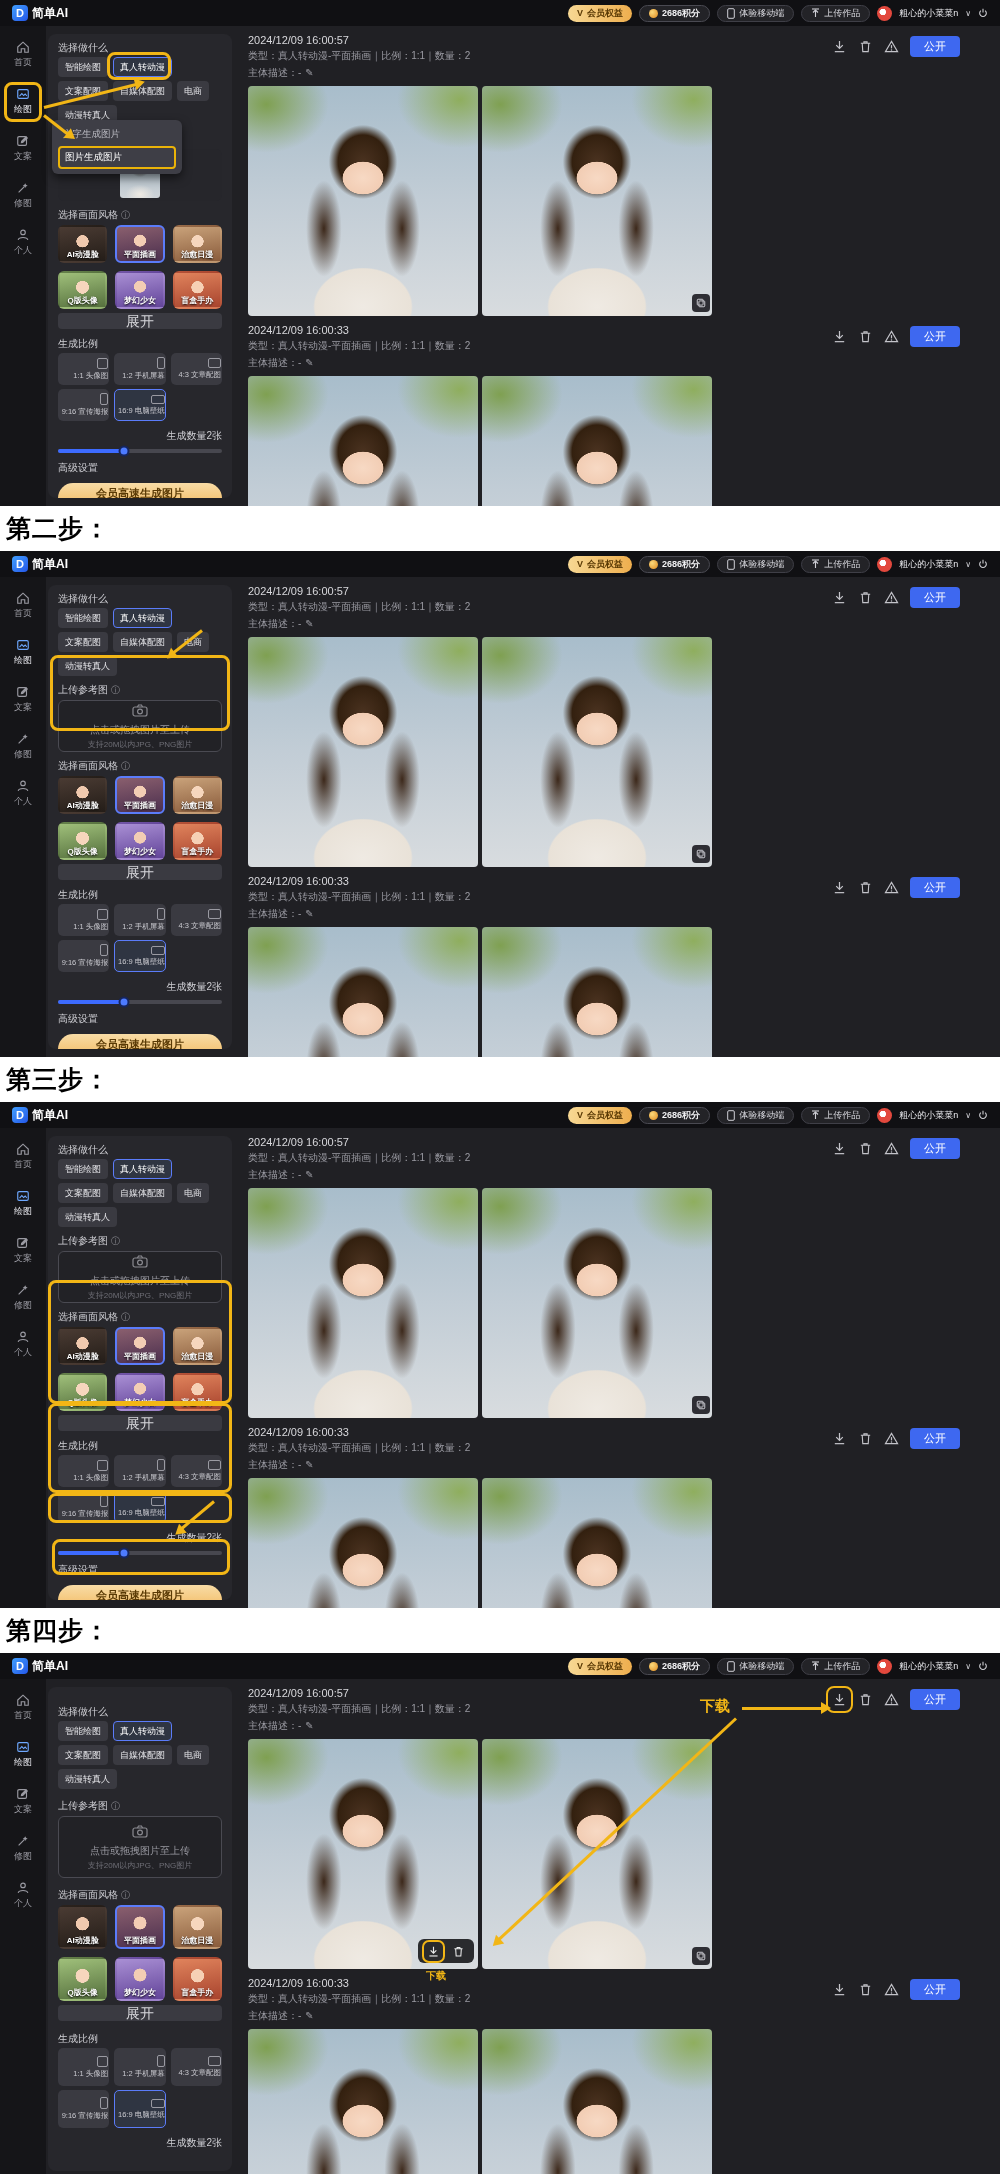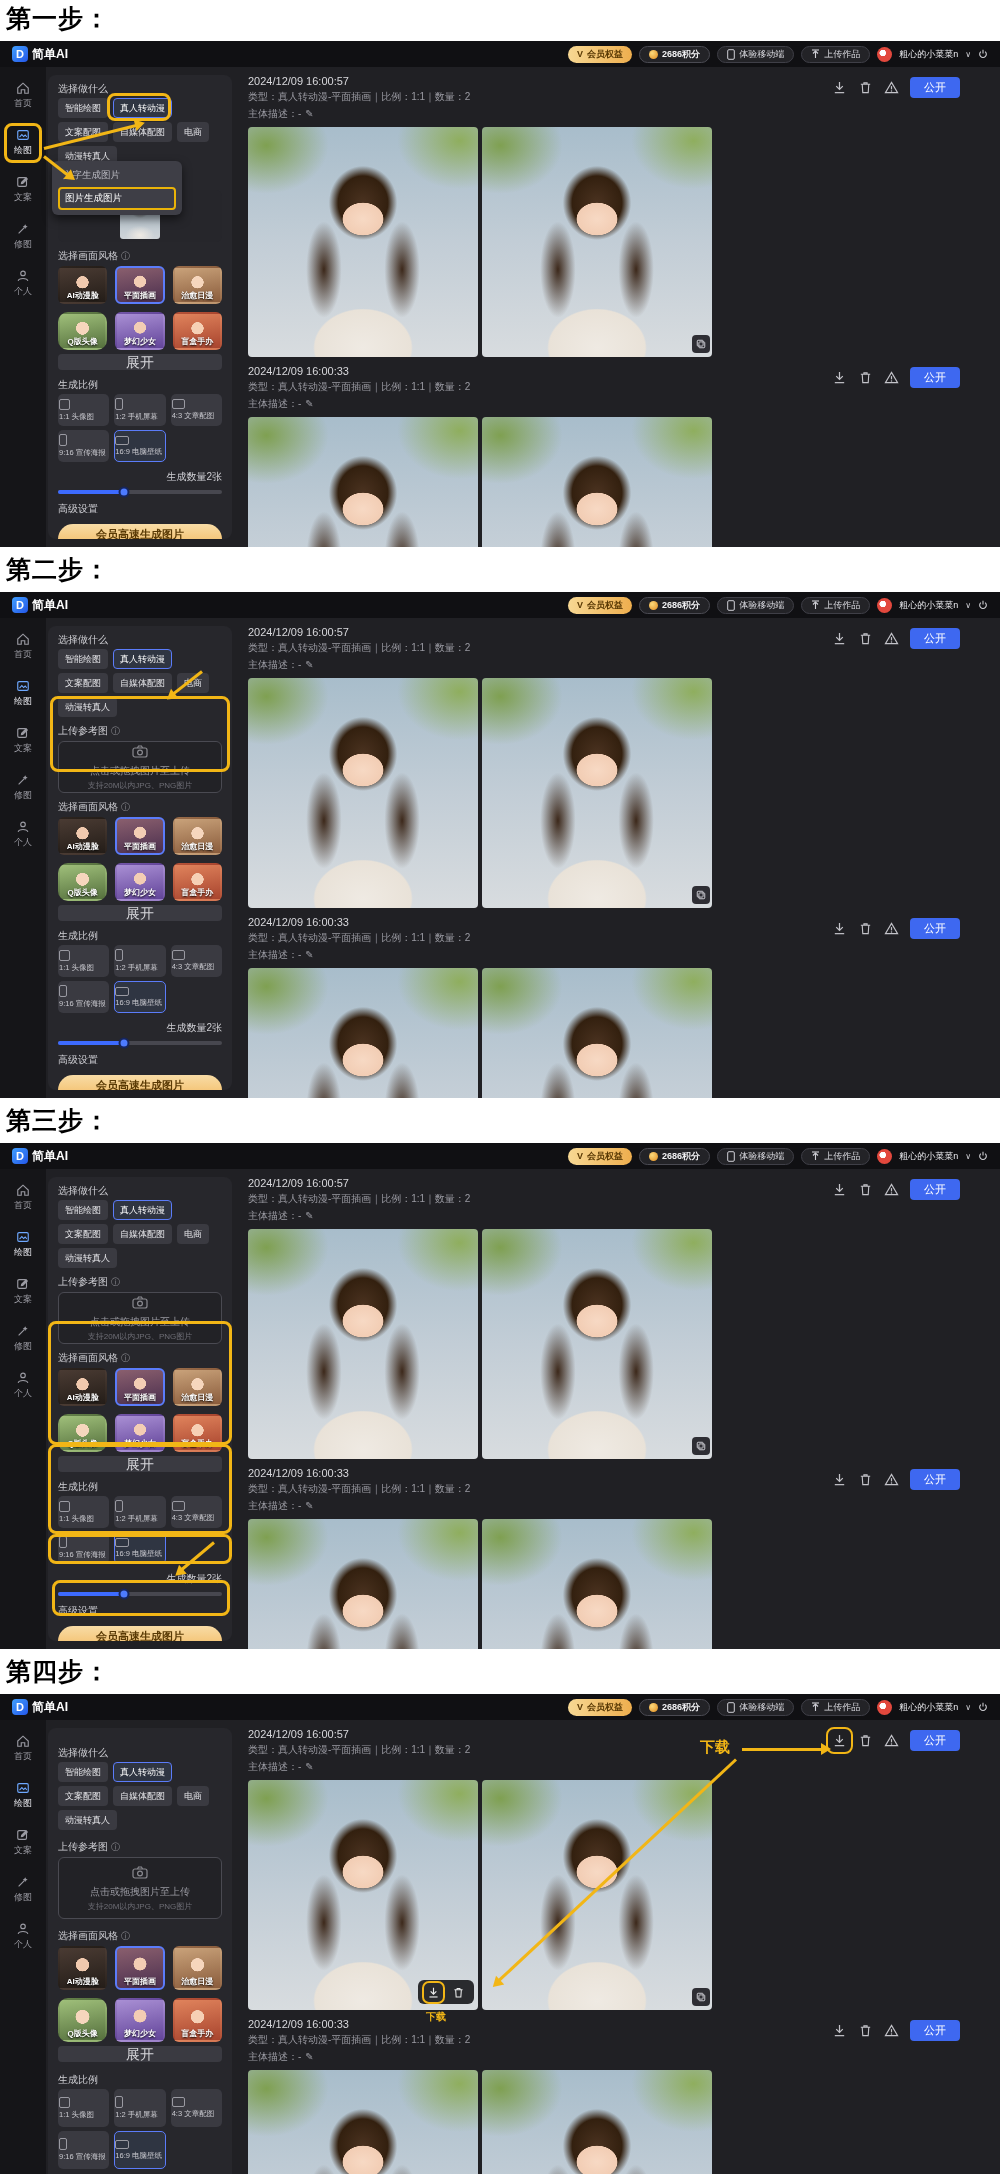--- a/index.html
+++ b/index.html
@@ -50,21 +50,21 @@
   .dz-hint1 { font-size:10px; color:#9a9aa2; }
   .dz-hint2 { font-size:8px; color:#6e6e76; }
   .photo-box { margin-top:4px; height:52px; background:#26262b; border-radius:6px; display:none; align-items:center; justify-content:center; cursor:pointer; }
   .girl-sm { width:40px; height:46px; border-radius:3px; }
   .sgrid { display:grid; grid-template-columns:repeat(3,1fr); gap:8px; margin-top:4px; }
   .stile { height:38px; border-radius:6px; position:relative; border:2px solid transparent; overflow:hidden; cursor:pointer; }
   .stile.active { border-color:#5b7cfa; }
   .slab { position:absolute; bottom:1px; width:100%; text-align:center; font-size:8px; color:#fff; text-shadow:0 1px 2px #000; font-weight:700; }
   .expand { margin-top:4px; width:100%; height:16px; background:#3a3a41; border:none; border-radius:4px; color:#d6d6da; font-size:14px; cursor:pointer; }
   .rgrid { display:grid; grid-template-columns:repeat(3,1fr); gap:4px 5px; margin-top:4px; }
-  .rtile { height:32px; background:#3a3a41; border-radius:5px; display:flex; flex-direction:column; align-items:flex-start; justify-content:center; gap:2px; border:1px solid transparent; cursor:pointer; }
+  .rtile { height:32px; background:#3a3a41; border-radius:5px; display:flex; flex-direction:column; align-items:flex-end; justify-content:center; gap:2px; border:1px solid transparent; cursor:pointer; }
   .rtile.active { border-color:#5b7cfa; background:#2f3542; }
   .rlab { font-size:7.5px; color:#c9c9cf; white-space:nowrap; }
   .rframe { border:1.5px solid #9a9aa2; border-radius:2px; }
   .rf-11 { width:11px; height:11px; } .rf-12 { width:8px; height:12px; } .rf-43 { width:13px; height:10px; }
   .rf-916 { width:8px; height:12px; } .rf-169 { width:14px; height:9px; }
   .qrow { display:flex; justify-content:flex-end; margin-top:8px; font-size:10px; color:#cfcfd4; }
   .slider { margin-top:6px; height:4px; background:#47474f; border-radius:2px; position:relative; cursor:pointer; }
   .sl-fill { width:40%; height:100%; background:#3d6bff; border-radius:2px; }
   .sl-knob { position:absolute; left:40%; top:50%; transform:translate(-50%,-50%); width:11px; height:11px; border-radius:50%; background:#4d7bff; border:2px solid #16255c; }
   .adv { margin-top:8px; font-size:10px; color:#cfcfd4; cursor:pointer; }
@@ -107,21 +107,21 @@
     background:
       radial-gradient(ellipse 30% 22% at 50% 36%, #f3cdb4 0%, rgba(0,0,0,0) 62%),
       radial-gradient(ellipse 44% 40% at 50% 30%, #241812 0%, rgba(0,0,0,0) 62%),
       radial-gradient(ellipse 60% 35% at 50% 92%, #efeae3 0%, rgba(0,0,0,0) 60%),
       linear-gradient(180deg, #9fb3c2, #cfd4d8);
   }
   .stile { background-size:cover; }
   .t1 { background: radial-gradient(circle at 50% 42%, #f0c9ae 0 20%, rgba(0,0,0,0) 21%), linear-gradient(170deg,#4a3b33,#241d18); }
   .t2 { background: radial-gradient(circle at 50% 40%, #f3cdb4 0 19%, rgba(0,0,0,0) 20%), linear-gradient(170deg,#8a5f6e,#4b2f4e); }
   .t3 { background: radial-gradient(circle at 50% 42%, #f6d6bd 0 20%, rgba(0,0,0,0) 21%), linear-gradient(170deg,#c9a27a,#8a5c3c); }
-  .t4 { background: radial-gradient(circle at 50% 42%, #f6d6bd 0 21%, rgba(0,0,0,0) 22%), linear-gradient(170deg,#9fbf7a,#56713e); border-radius: 10px; }
+  .t4 { background: radial-gradient(circle at 50% 42%, #f6d6bd 0 21%, rgba(0,0,0,0) 22%), linear-gradient(170deg,#9fbf7a,#56713e); }
   .t5 { background: radial-gradient(circle at 50% 40%, #f3cdb4 0 19%, rgba(0,0,0,0) 20%), linear-gradient(170deg,#a98fd4,#63459a); }
   .t6 { background: radial-gradient(circle at 50% 42%, #f6d0b5 0 20%, rgba(0,0,0,0) 21%), linear-gradient(170deg,#e0835c,#a8442e); }
 
   
   .co { position:absolute; border:3px solid #f2b616; border-radius:8px; pointer-events:none; display:none; z-index:9; }
   .arr { position:absolute; height:3px; background:#f2b616; transform-origin:0 50%; display:none; z-index:9; pointer-events:none; }
   .arr::after { content:""; position:absolute; right:-9px; top:-5px; border-top:6px solid transparent; border-bottom:6px solid transparent; border-left:10px solid #f2b616; }
   .menu-ov { position:absolute; left:52px; top:120px; width:130px; background:#3e3e46; border-radius:6px; padding:5px 6px; z-index:8; box-shadow:0 4px 10px rgba(0,0,0,.55); display:none; }
   .mi { font-size:9.5px; color:#b9b9c1; padding:3px 5px; cursor:pointer; }
   .mi-hot { color:#fff; border:2px solid #eab308; border-radius:4px; margin-top:2px; }
@@ -153,21 +153,20 @@
   .co-gen    { left:52px; top:437px; width:178px; height:36px; }
   .arr-c1 { left:214px; top:398px; width:42px; transform:rotate(140deg); }
   .arr-d1 { left:742px; top:54px; width:80px; }
   .arr-d2 { left:736px; top:64px; width:324px; transform:rotate(137deg); }
 </style>
 </head>
 <body>
 
 <div id="units">
     <section class="unit">
-      <h2 class="step-label">第一步：</h2>
   <div class="panel p-s1">
 
     <div class="p-header">
       <div class="logo">
         <span class="logo-d">D</span>
         <span class="logo-t">简单AI</span>
       </div>
       <div class="h-right">
         <span class="pill pill-member">
           <span>V</span>

